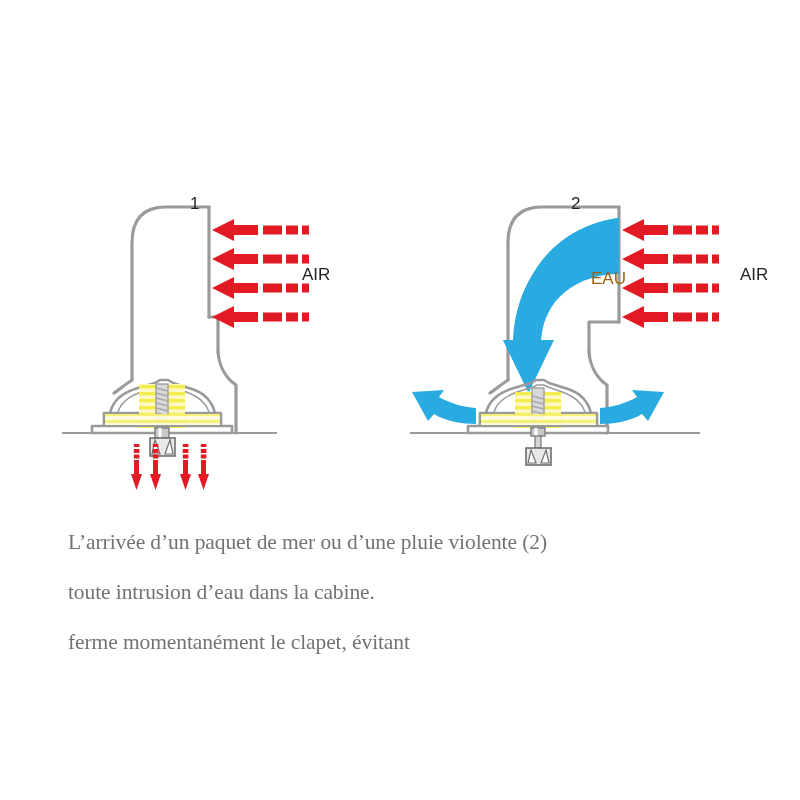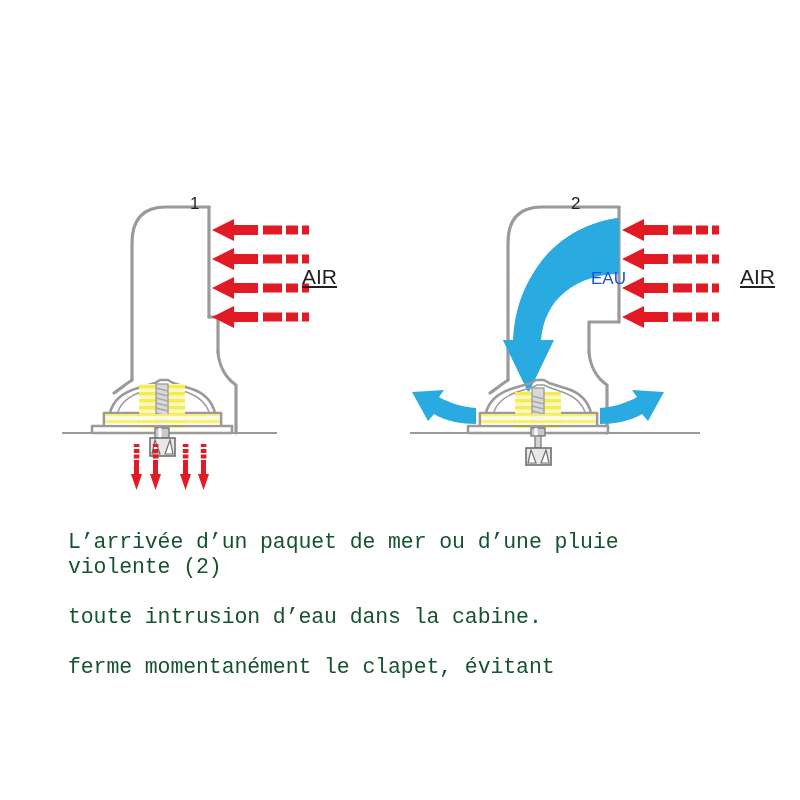--- a/index.html
+++ b/index.html
@@ -18,36 +18,36 @@
     position: absolute;
     left: 0; top: 0;
     width: 800px;
     height: 800px;
   }
   .caption {
     position: absolute;
     left: 68px;
     top: 505px;
     width: 660px;
-    font-family: Liberation Mono, monospace;
+    font-family: Liberation Serif, serif;
     font-size: 21.5px;
     line-height: 25px;
-    color: #14532d;
+    color: #737373;
     letter-spacing: -0.1px;
     white-space: pre-line;
   }
   .caption .cap-line { display: block; }
   .lbl {
     position: absolute;
     font-family: "Liberation Sans", sans-serif;
     color: #231f20;
   }
-  .lbl-air { font-size: 21px; text-decoration: underline; }
+  .lbl-air { font-size: 17px; }
   .lbl-num { font-size: 17px; }
-  .lbl-eau { font-size: 17px; color: #1d4ed8; }
+  .lbl-eau { font-size: 17px; color: #a16207; }
 </style>
 </head>
 <body>
 
 <div id="stage">
 
   <svg width="800" height="800" viewBox="0 0 800 800" xmlns="http://www.w3.org/2000/svg">
     <defs>
 
       <g id="redArrowLeft">

